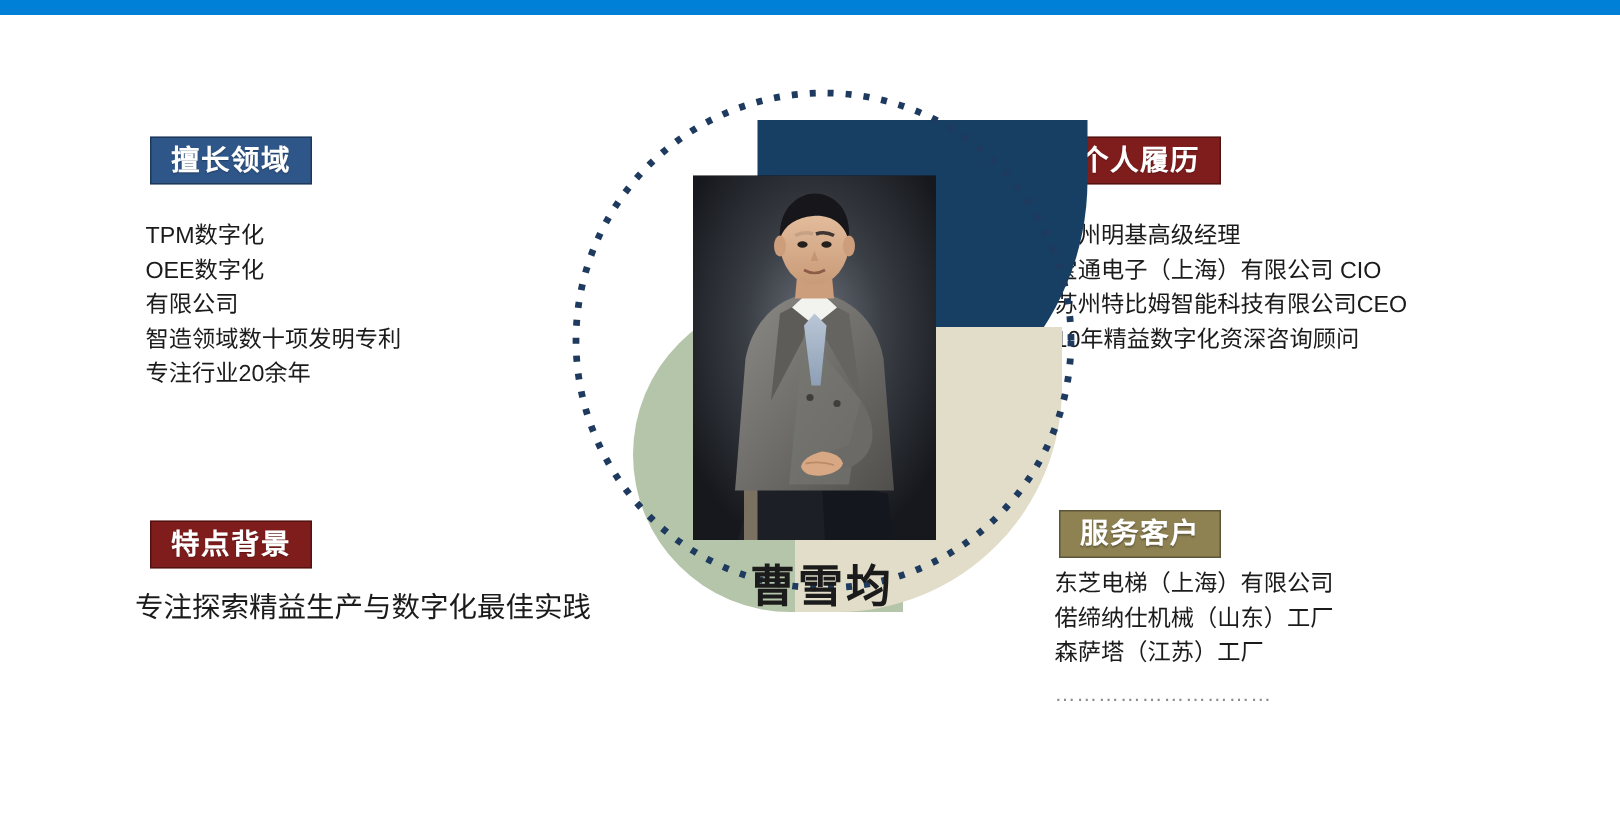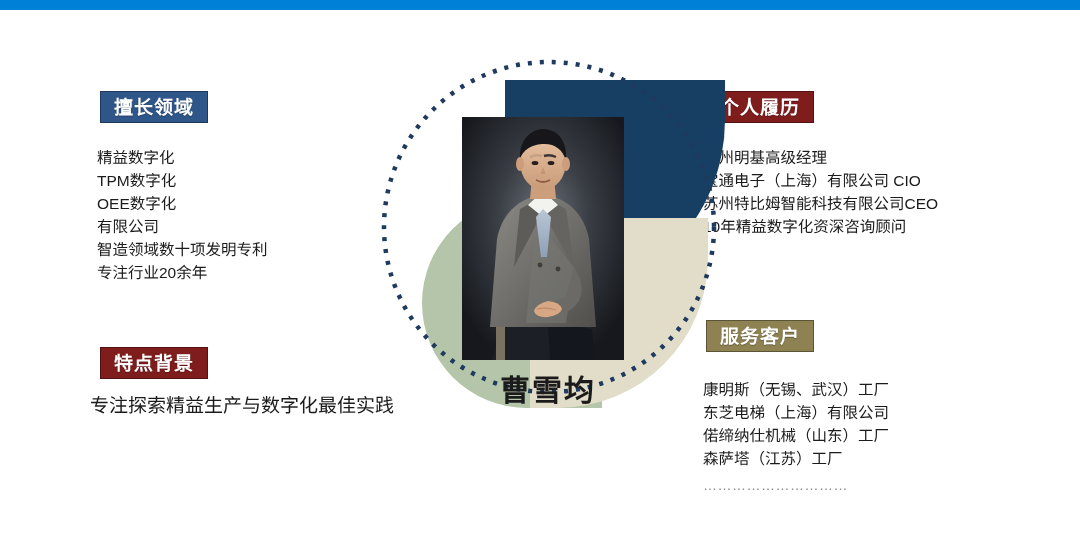--- a/index.html
+++ b/index.html
@@ -48,21 +48,21 @@
     font-weight: bold;
     letter-spacing: 1px;
     line-height: 1;
     white-space: nowrap;
     border: 1px solid rgba(0,0,0,0.35);
     text-shadow: 0 1px 1px rgba(0,0,0,0.28);
   }
   .badge-skills   { left: 100px; top: 91px;  background: #2f5689; }
   .badge-resume   { left: 706px; top: 91px;  background: #7f1d1d; }
   .badge-features { left: 100px; top: 347px; background: #7f1d1d; }
-  .badge-clients  { left: 706px; top: 320px; background: #8e8253; }
+  .badge-clients  { left: 706px; top: 340px; background: #8e8253; }
 
   
   .text-block {
     position: absolute;
     color: #1b1b1b;
     font-size: 15.5px;
     line-height: 23px;
     white-space: nowrap;
   }
   .text-block .line { display: block; }
@@ -164,21 +164,20 @@
 </head>
 <body>
 
 <div class="slide">
 
   <div class="top-bar"></div>
 
   <div class="badge badge-skills">擅长领域</div>
 
   <div class="text-block skills-list">
-    <span class="line">精益数字化</span>
     <span class="line">TPM数字化</span>
     <span class="line">OEE数字化</span>
     <span class="line">有限公司</span>
     <span class="line">智造领域数十项发明专利</span>
     <span class="line">专注行业20余年</span>
   </div>
 
   <div class="badge badge-features">特点背景</div>
 
   <div class="text-block features-list">
@@ -190,21 +189,20 @@
   <div class="text-block resume-list">
     <span class="line">苏州明基高级经理</span>
     <span class="line">宝通电子（上海）有限公司 CIO</span>
     <span class="line">苏州特比姆智能科技有限公司CEO</span>
     <span class="line">10年精益数字化资深咨询顾问</span>
   </div>
 
   <div class="badge badge-clients">服务客户</div>
 
   <div class="text-block clients-list">
-    <span class="line">康明斯（无锡、武汉）工厂</span>
     <span class="line">东芝电梯（上海）有限公司</span>
     <span class="line">偌缔纳仕机械（山东）工厂</span>
     <span class="line">森萨塔（江苏）工厂</span>
     <span class="ellipsis">…………………………</span>
   </div>
 
   <div class="center-stage">
 
     <div class="shape-navy"></div>
     <div class="shape-sage"></div>

